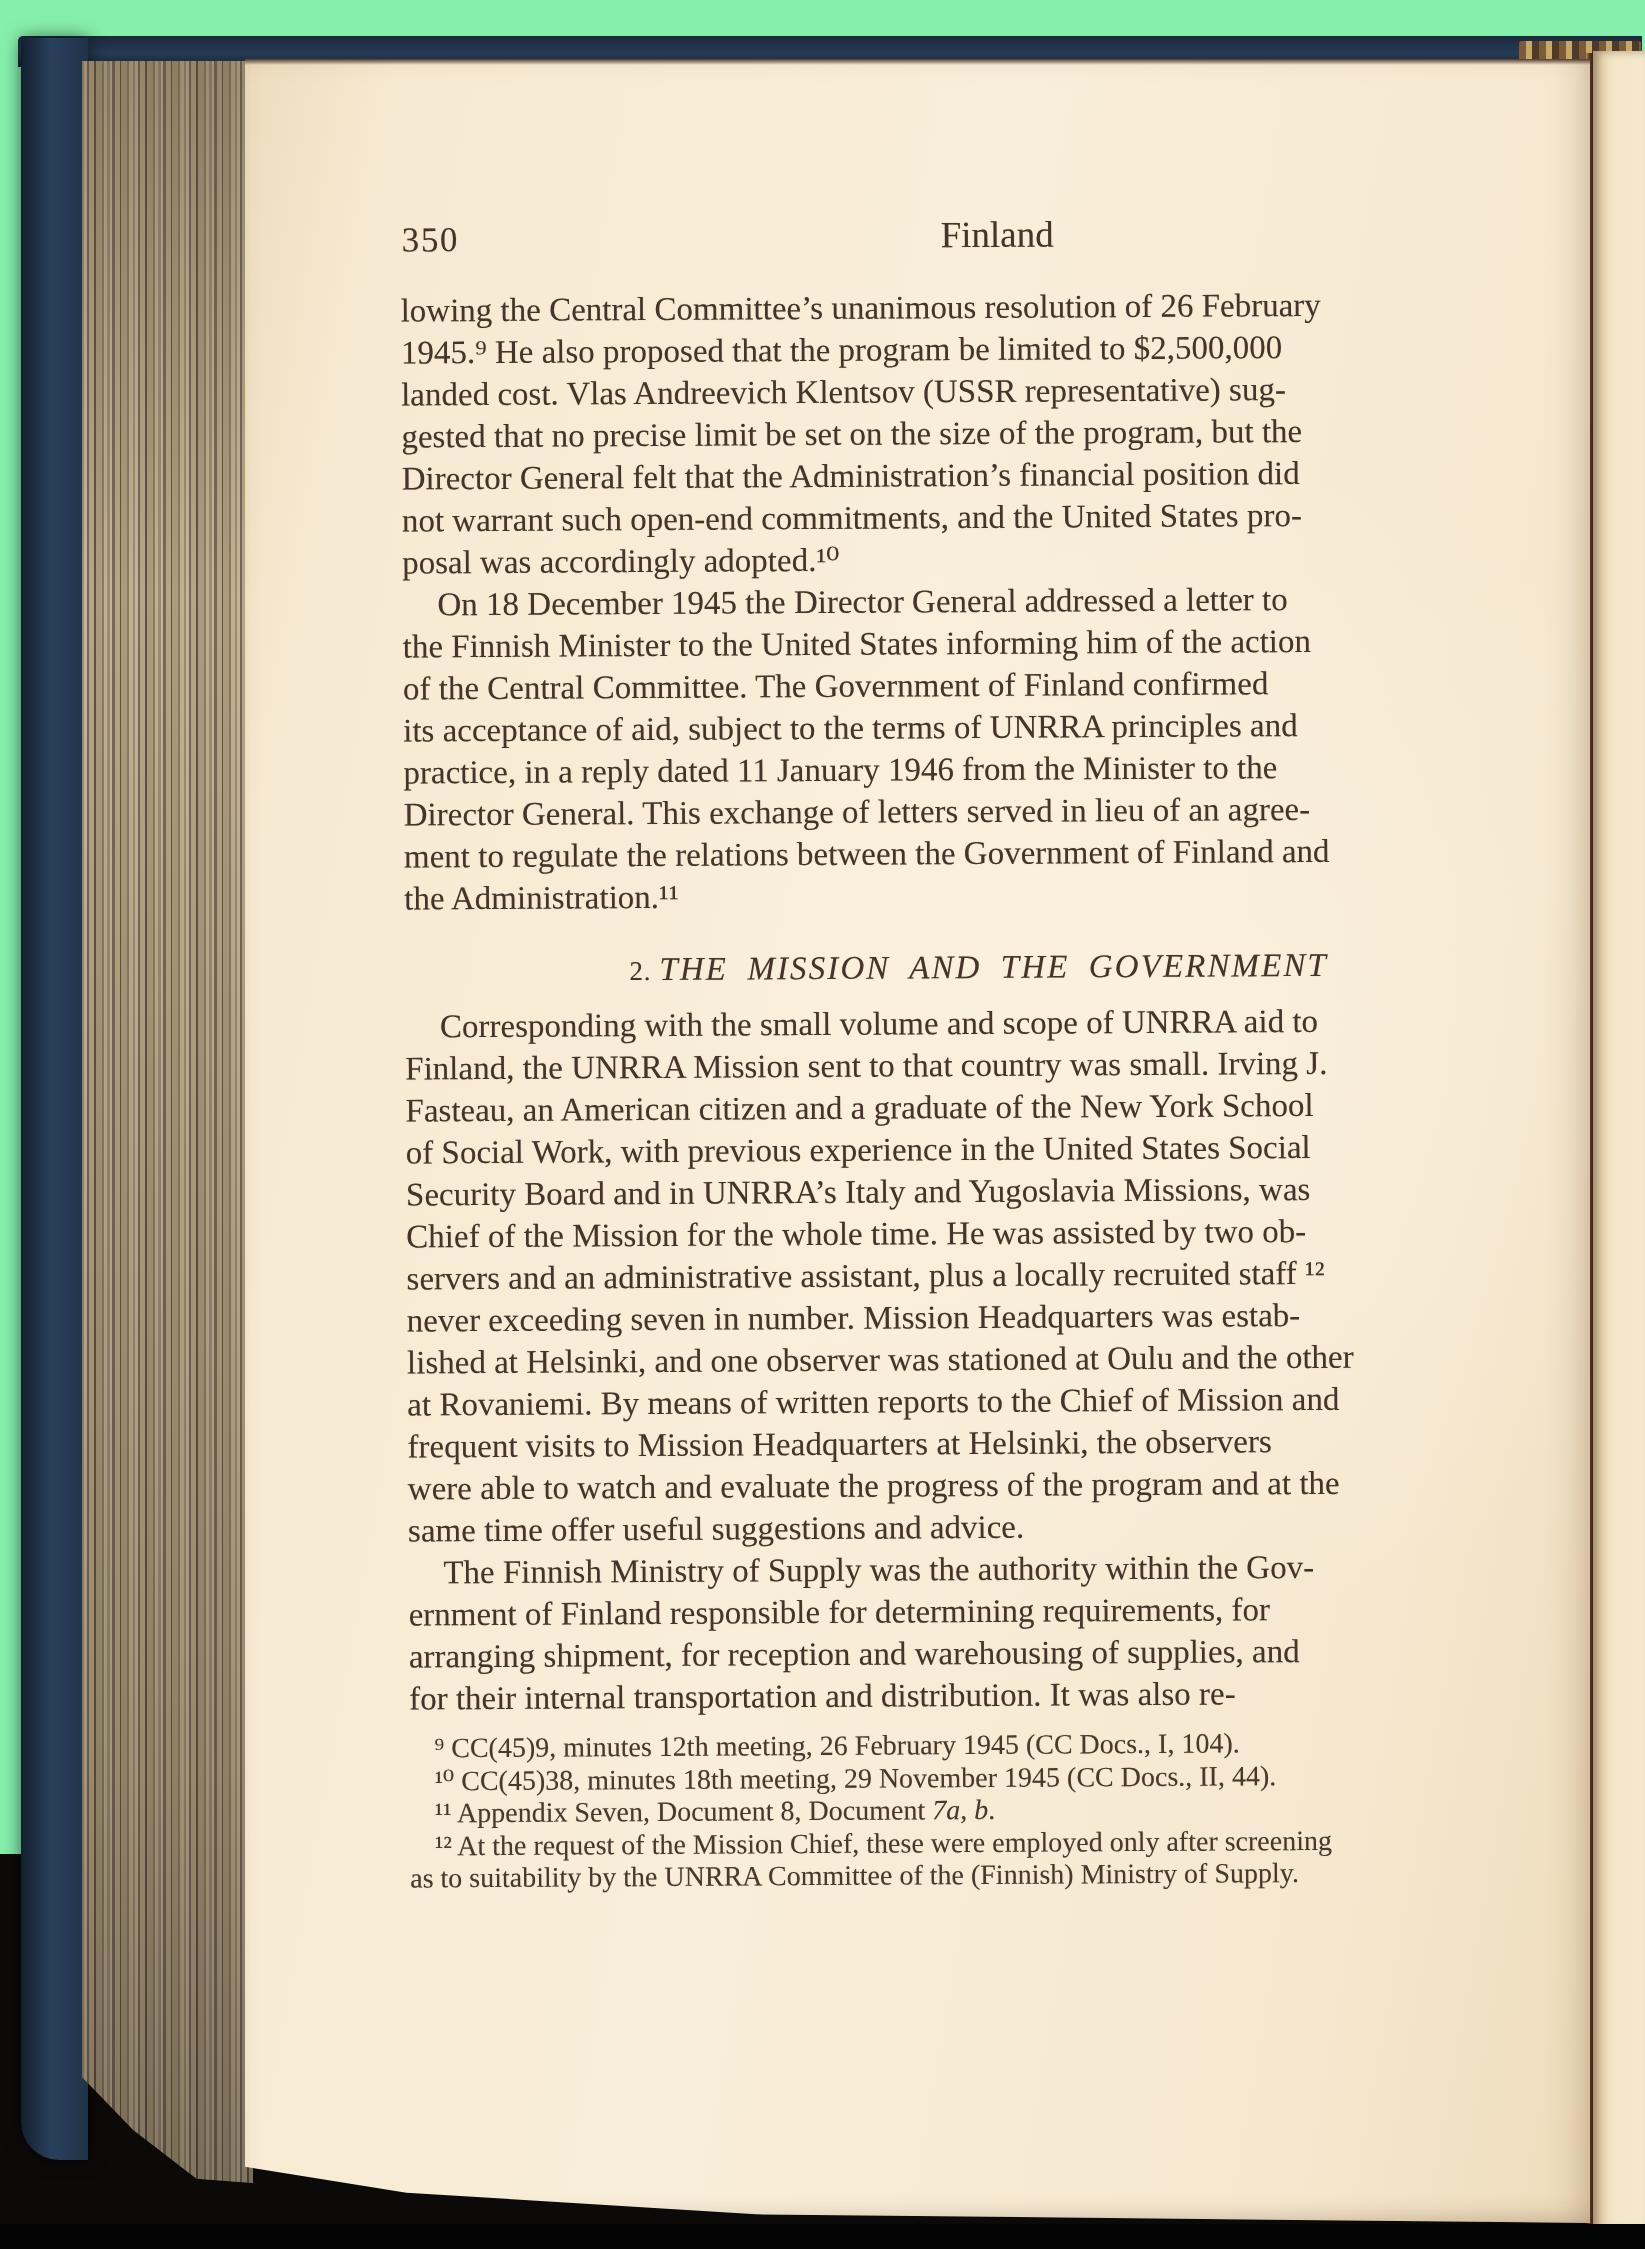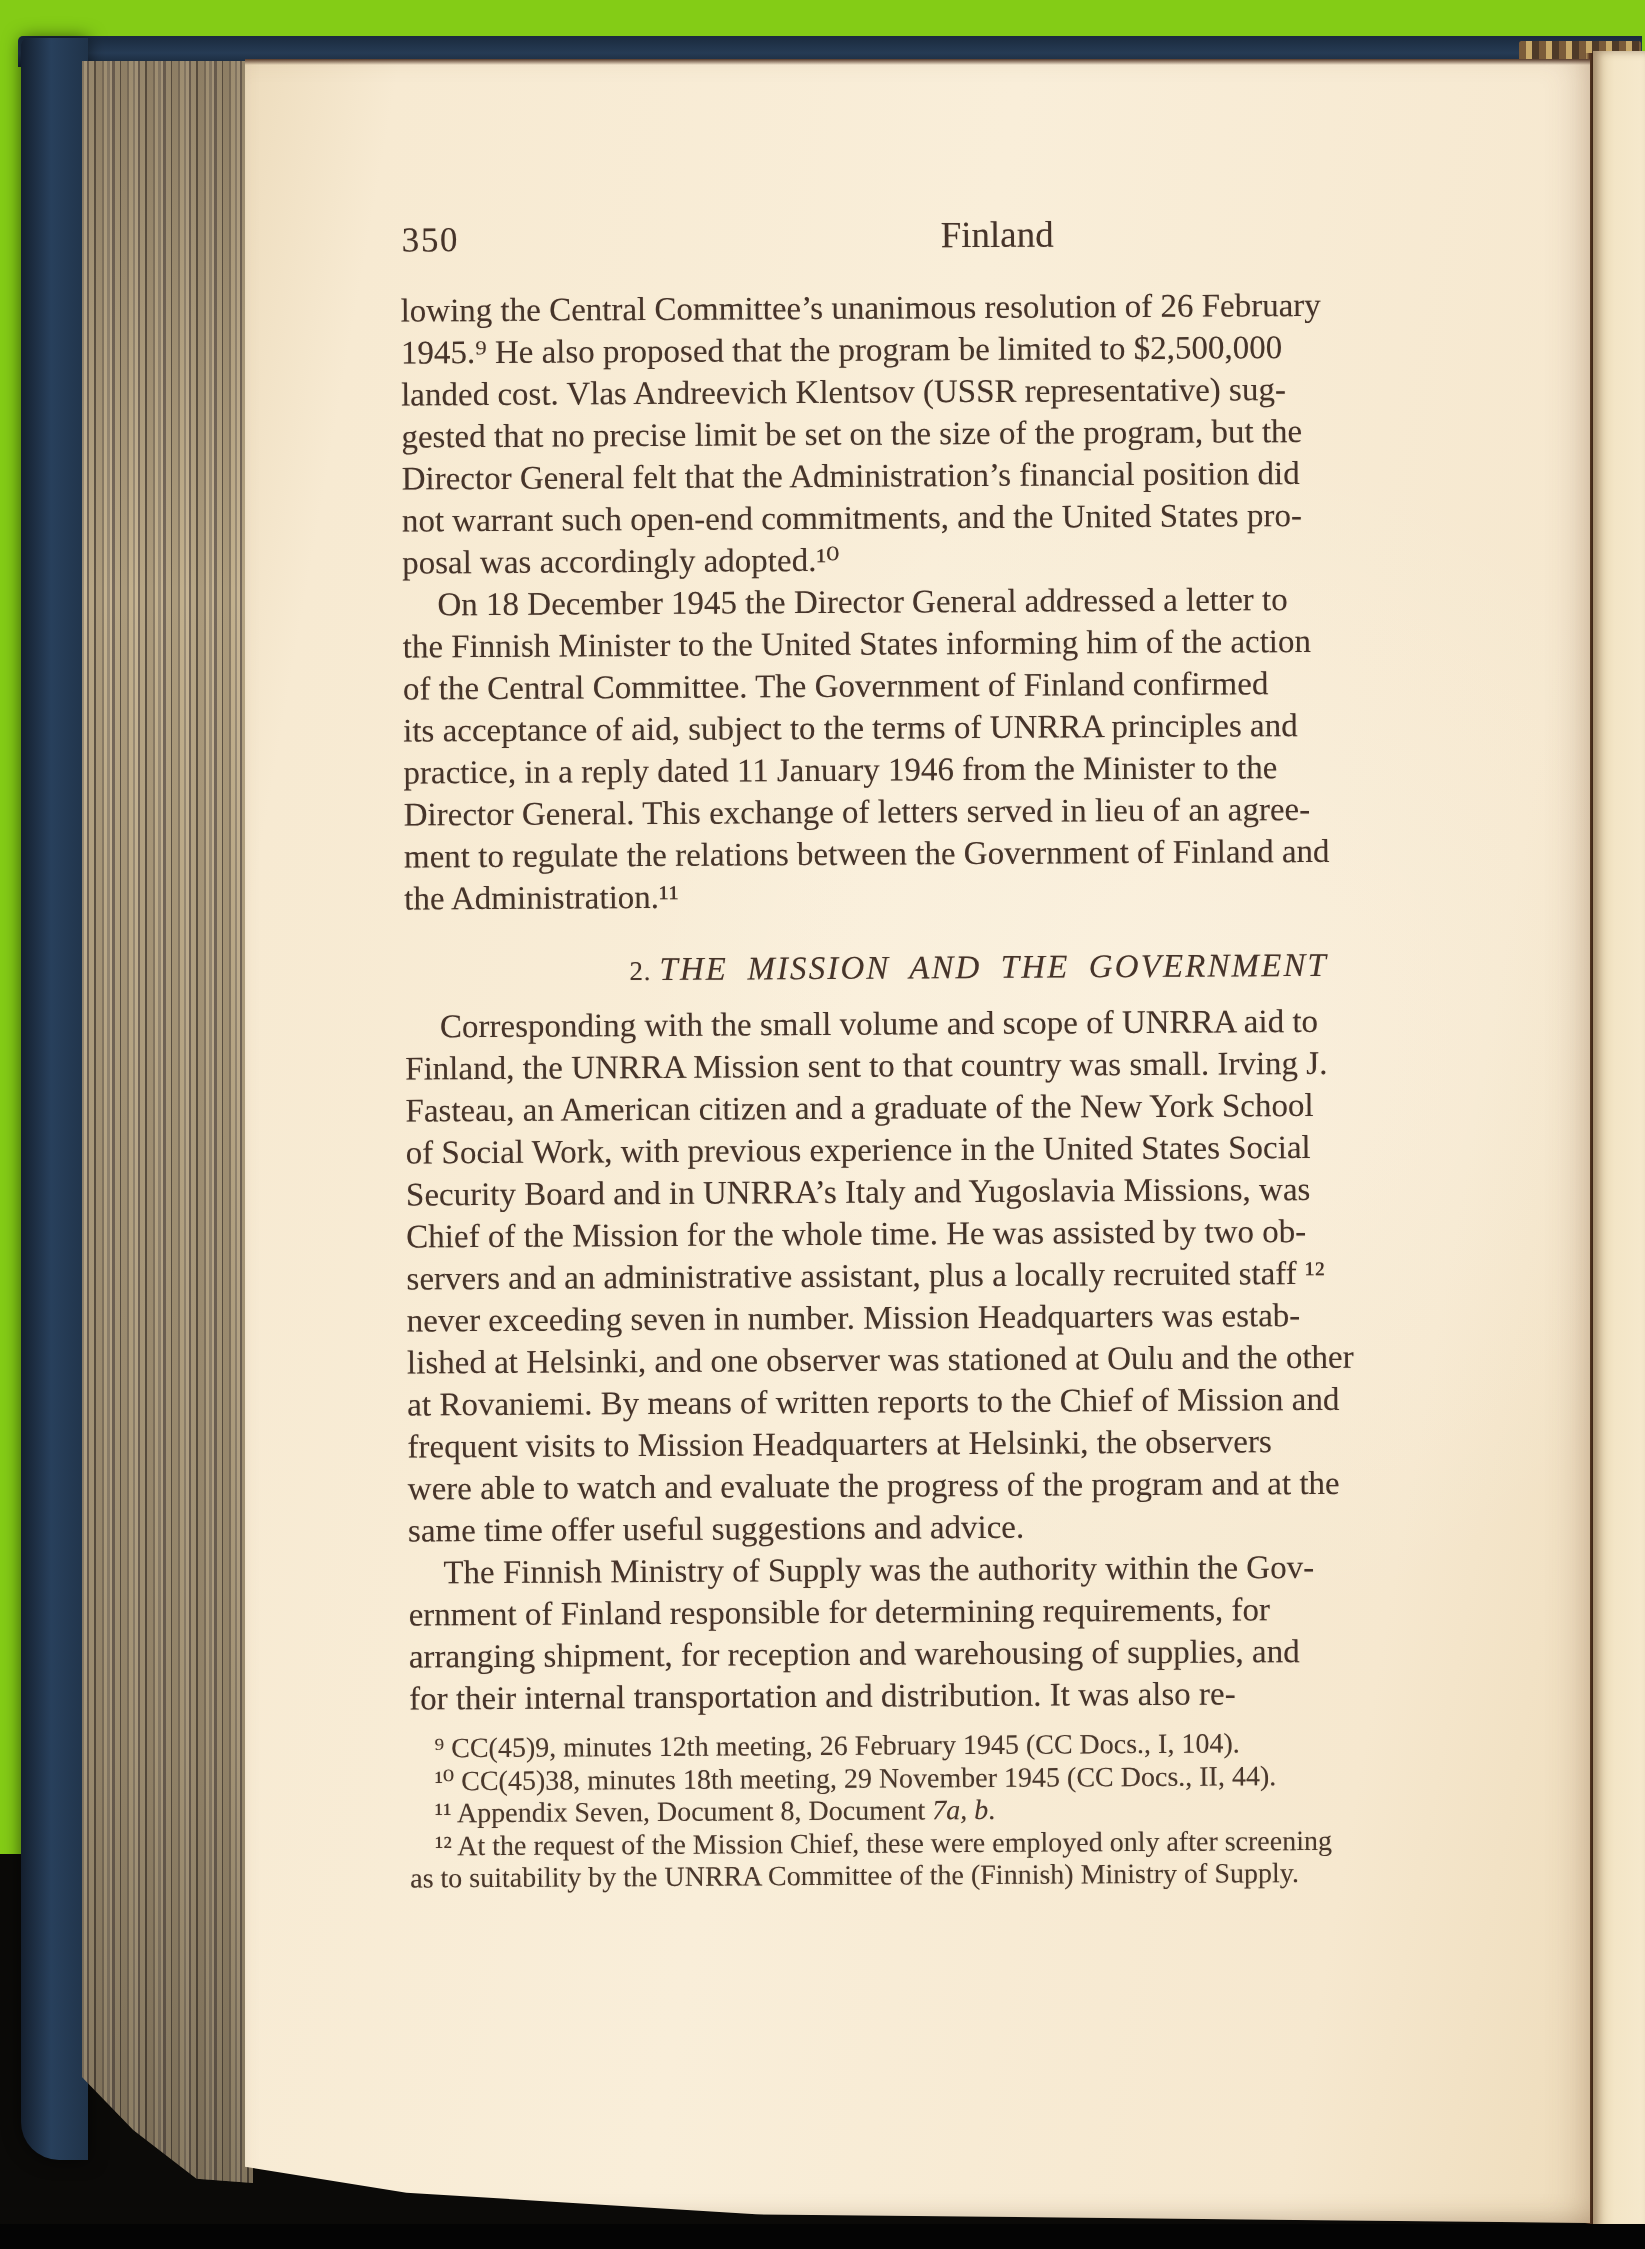--- a/index.html
+++ b/index.html
@@ -1,21 +1,21 @@
 <!DOCTYPE html>
 <html style="font-size:13px"><head>
 <meta charset="utf-8">
 <style>
   html,body { margin:0; padding:0; }
   body {
     width:1646px; height:2250px; overflow:hidden;
     background:#0b0a08;
     font-family:"Liberation Serif","DejaVu Serif",serif;
   }
-  .scene { position:relative; width:1646px; height:1854px; background:#84cc16; }
+  .scene { position:relative; width:1646px; height:1854px; background:#86efac; }
 
   
   .cover-top {
     position:absolute; left:18px; top:36px; width:1624px; height:31px;
     background:linear-gradient(180deg,#1a2a3d 0%,#263b54 55%,#172536 100%);
     border-radius:5px 0 0 0;
   }
   .cover-left {
     position:absolute; left:21.4px; top:38px; width:67px; height:2122px;
     background:linear-gradient(90deg,#141f2e 0%,#28405c 45%,#203349 100%);

